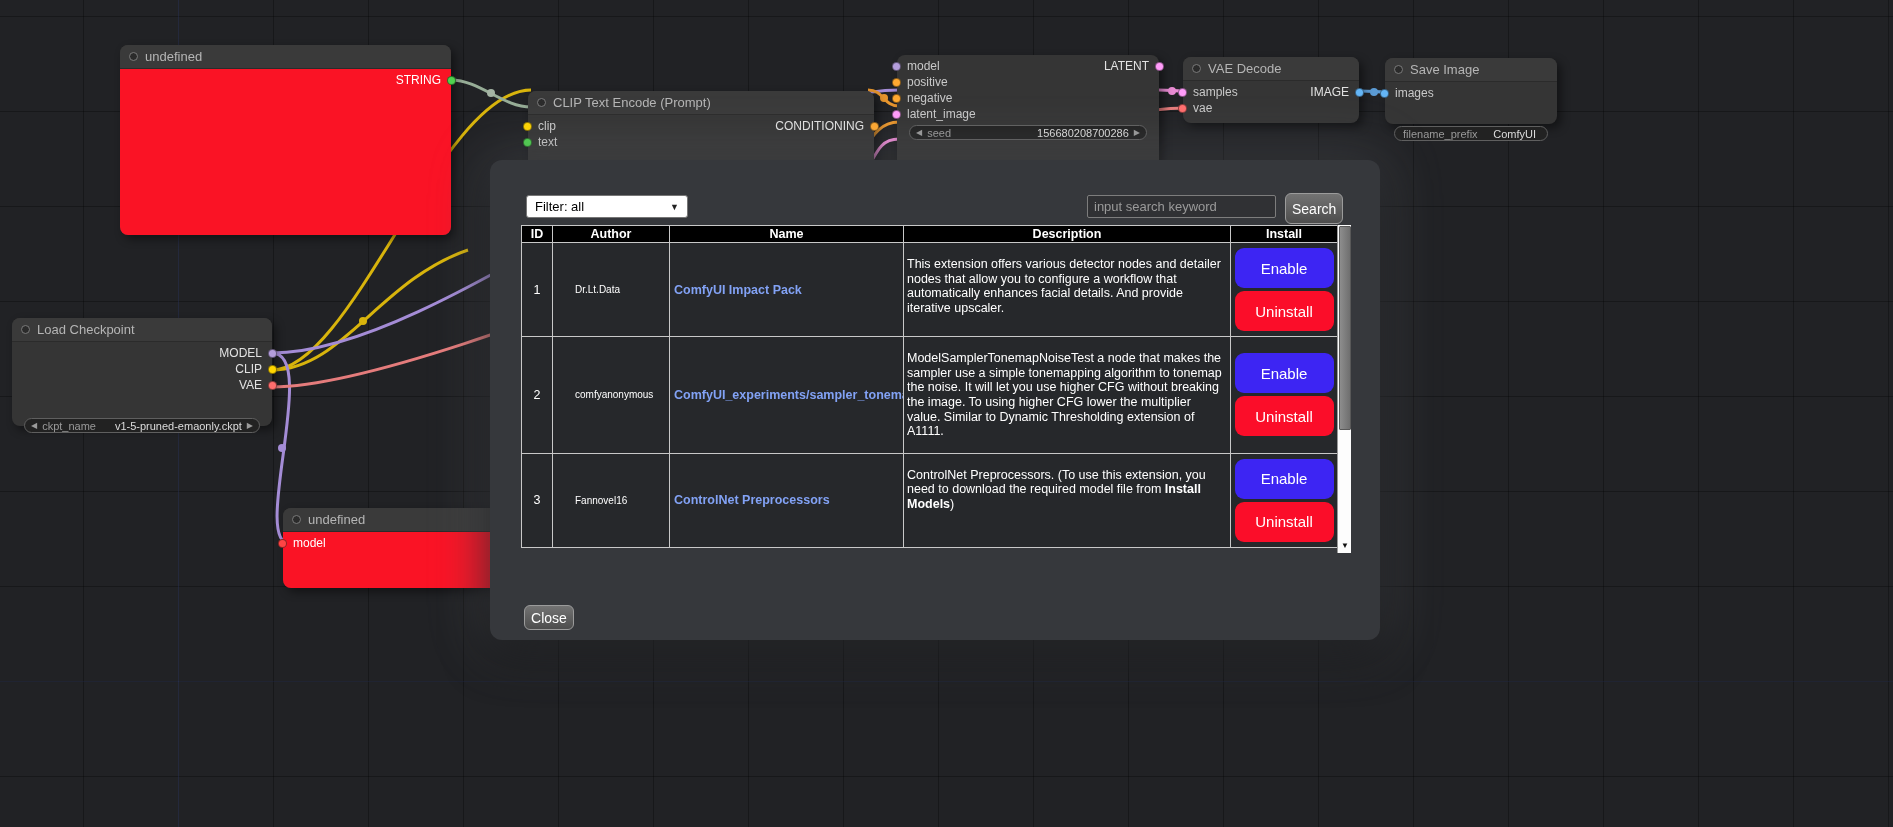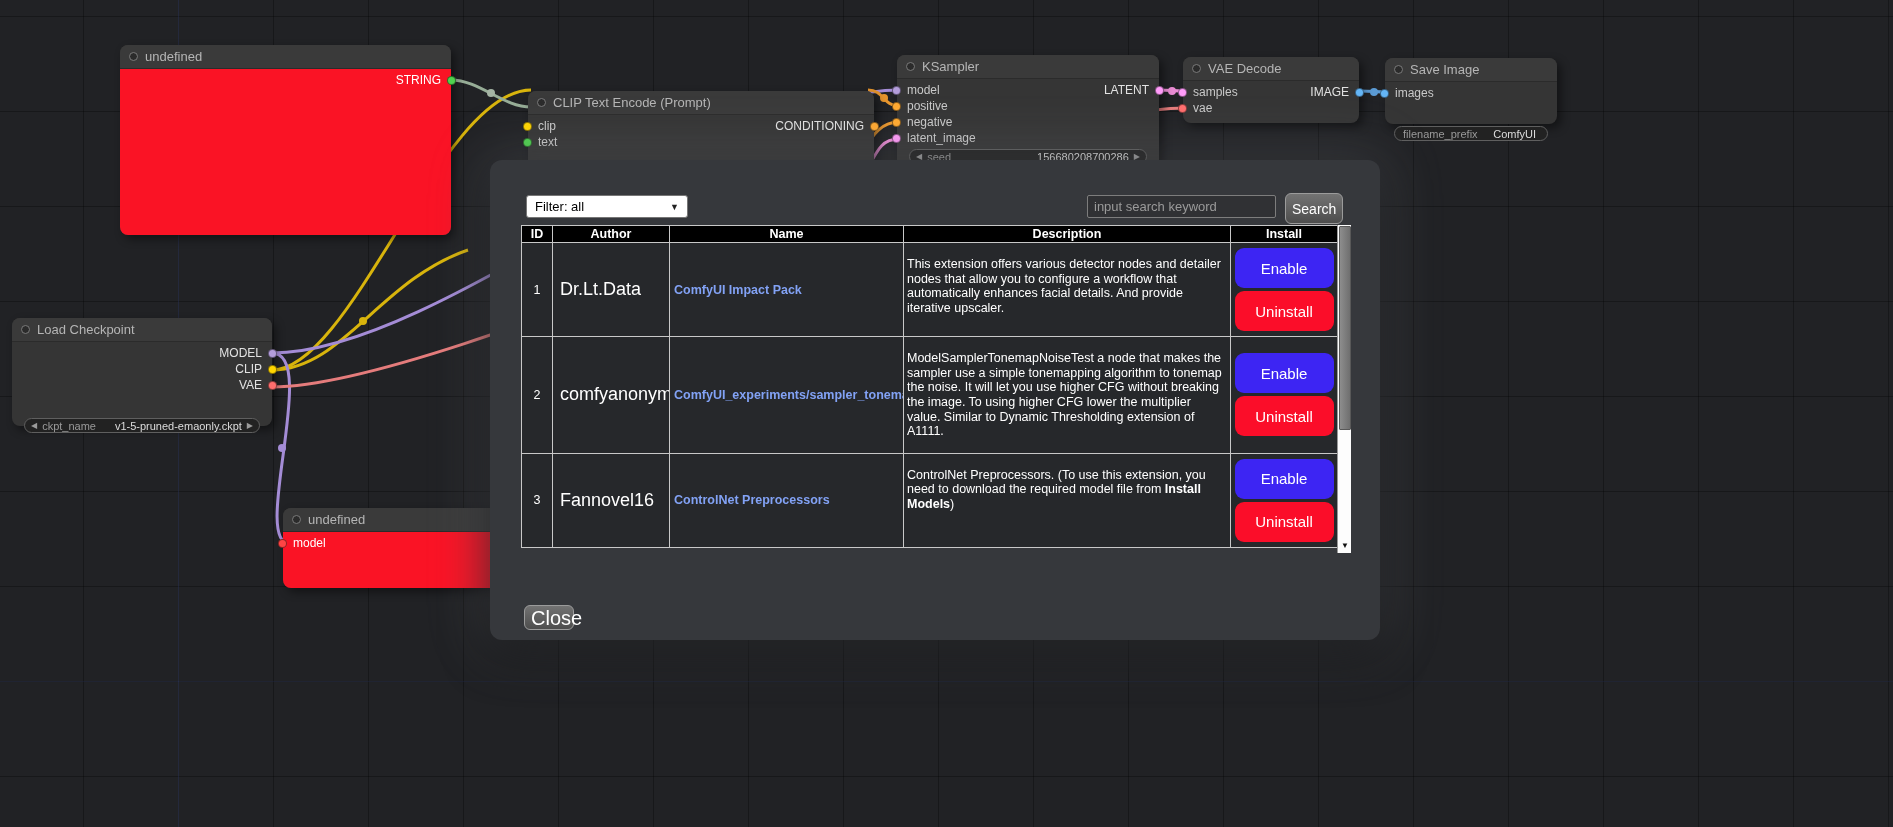--- a/index.html
+++ b/index.html
@@ -52,30 +52,30 @@
                    background:#fff; color:#000; border:1px solid #767676; border-radius:3px;
                    font-size:13px; display:flex; align-items:center; padding:0 8px; cursor:default; }
   .filter-caret { margin-left:auto; font-size:9px; color:#222; }
   .search-input { position:absolute; left:597px; top:35px; width:189px; height:23px;
                   background:#303134; border:1px solid #7d7d7d; border-radius:2px;
                   color:#ddd; font-size:13px; padding:0 6px; outline:none; font-family:"Liberation Sans",sans-serif; }
   .search-input::placeholder { color:#9a9a9a; }
   .gray-btn { background:linear-gradient(#737373,#4d4d4d); border:1px solid #9b9b9b; border-radius:6px;
               color:#fff; font-family:"Liberation Sans",sans-serif; cursor:pointer; }
   .search-btn { position:absolute; left:795px; top:33px; width:58px; height:31px; font-size:14px; }
-  .close-btn { position:absolute; left:34px; top:445px; width:50px; height:25px; font-size:20px; }
+  .close-btn { position:absolute; left:34px; top:445px; width:50px; height:25px; font-size:14px; }
 
   .table-wrap { position:absolute; left:31px; top:65px; width:830px; height:328px; overflow:hidden; }
   table.ext-table { border-collapse:collapse; width:816px; table-layout:fixed; }
   .ext-table th { background:#000; color:#fff; font-size:12.5px; font-weight:bold;
                   border:1px solid #c8c8c8; height:17px; padding:0; text-align:center; }
   .ext-table td { border:1px solid #c8c8c8; background:#26282b; color:#fff;
                   font-size:12.5px; vertical-align:middle; padding:2px 4px; overflow:hidden; }
   td.col-id { text-align:center; }
-  td.col-author { padding-left:7px; font-size:18px; }
+  td.col-author { padding-left:22px; font-size:10px; }
   td.col-name a { color:#82a2f5; font-weight:bold; text-decoration:none; font-size:12.5px; white-space:nowrap; }
   td.col-desc { line-height:1.17; padding:14px 3px; vertical-align:top; }
   td.col-install { padding:2px 3px; }
   .install-btn { display:block; width:99px; height:40px; margin:3px auto; border:none; border-radius:9px;
                  color:#fff; font-size:15px; line-height:21px; font-family:"Liberation Sans",sans-serif;
                  cursor:pointer; padding:0; }
   
   .scrollbar { position:absolute; right:0; top:0; width:14px; height:328px; background:#fdfdfd; border-left:1px solid #999; }
   .scroll-thumb { position:absolute; left:1px; top:1px; width:12px; height:204px;
                   background:linear-gradient(90deg,#8d8d8d,#6f6f6f); border:1px solid #585858; border-radius:1px; }
@@ -153,24 +153,20 @@
     <div class="slot-row">
       <div class="slot in">
         <span class="slot-dot" style="background-color: rgb(79, 210, 79);"></span>
         <span class="slot-label">text</span>
       </div>
     </div>
   </div>
 </div>
 
 <div class="node" style="left:897px;top:55px;width:262px;height:200px;">
-  <div class="node-header">
-    <span class="collapse-dot"></span>
-    <span class="node-title">KSampler</span>
-  </div>
   <div class="node-body">
     <div class="slot-row dual">
       <div class="slot in">
         <span class="slot-dot" style="background-color: rgb(179, 157, 219);"></span>
         <span class="slot-label">model</span>
       </div>
       <div class="slot out">
         <span class="slot-label out-label">LATENT</span>
         <span class="slot-dot" style="background-color: rgb(255, 156, 249);"></span>
       </div>

